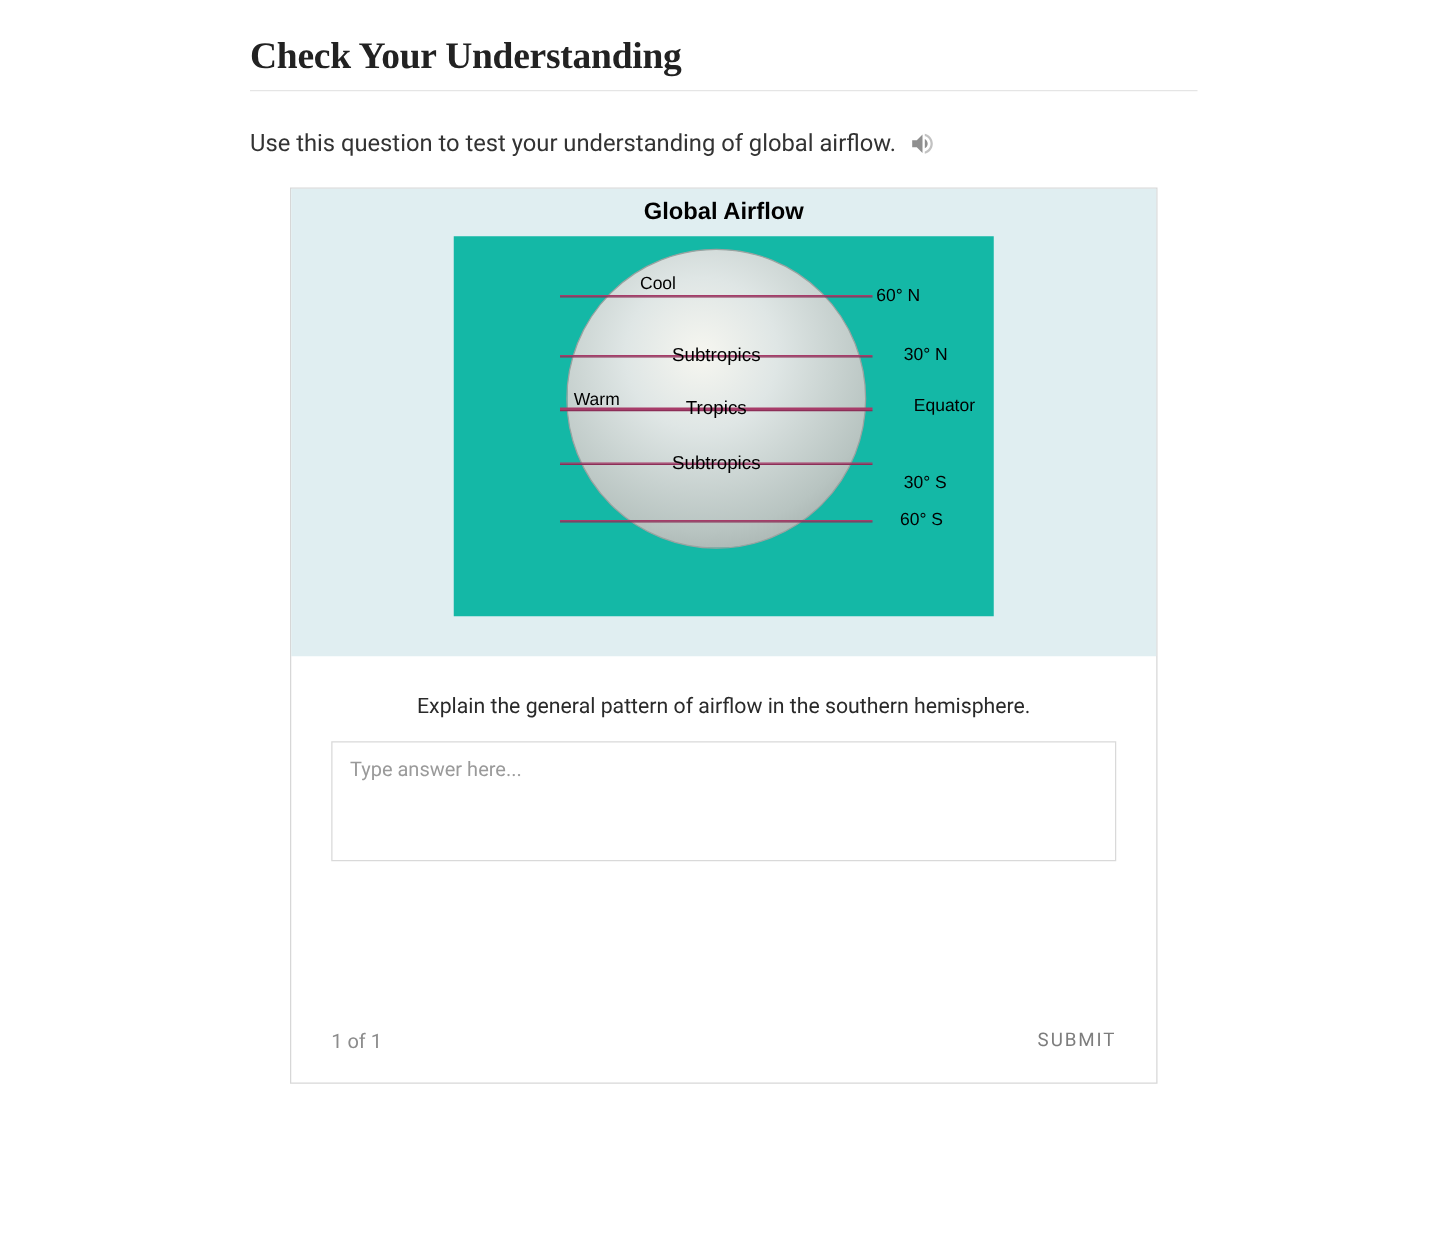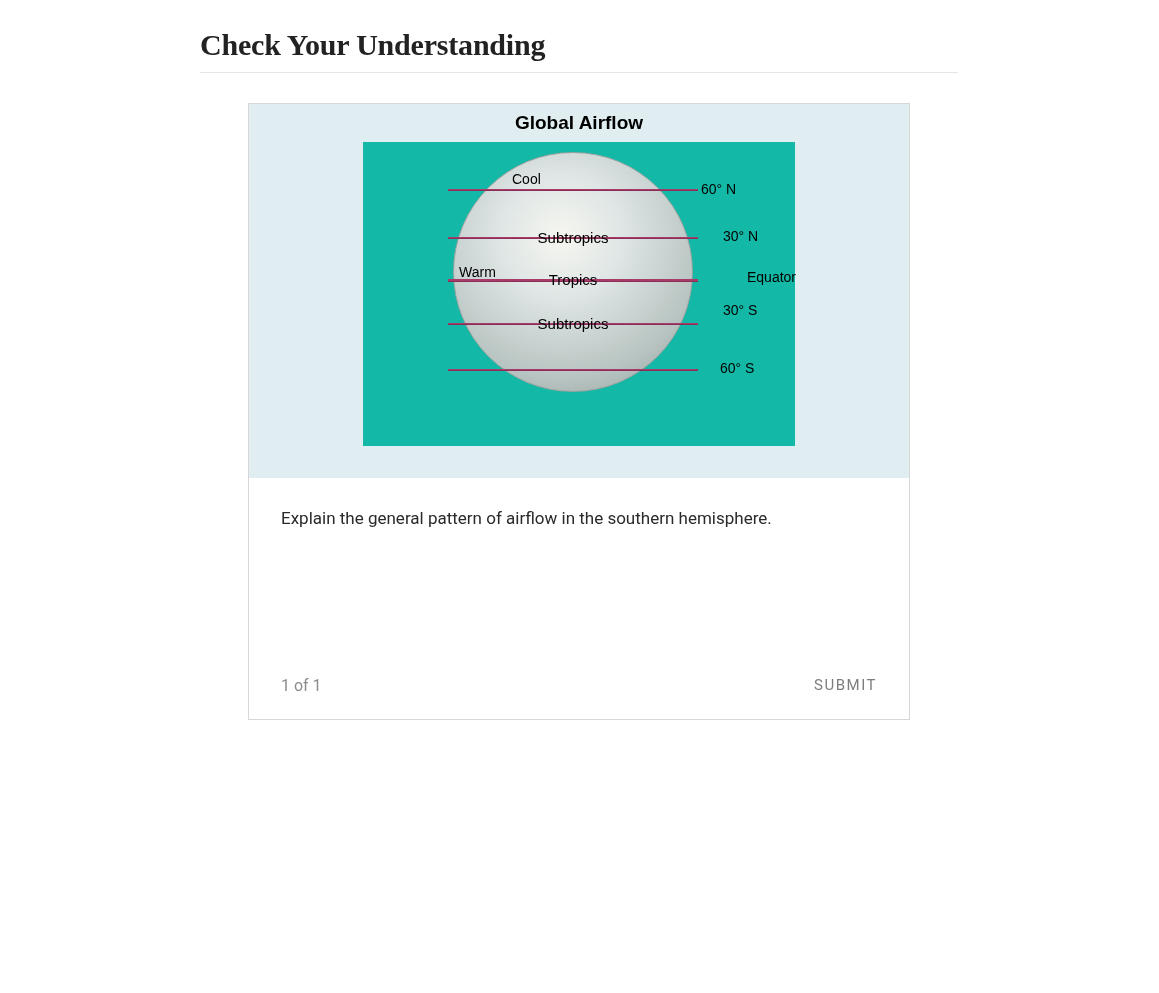--- a/index.html
+++ b/index.html
@@ -33,21 +33,21 @@
     display: flex;
     align-items: center;
   }
   .instructions .spk {
     margin-left: 10px;
     display: inline-flex;
     align-items: center;
     cursor: pointer;
   }
   .card {
-    margin: 0 48px;
+    margin: 0 32px;
     border: 1px solid #d7d7d7;
     background: #fff;
   }
   .figure-wrap {
     background: #e0eef1;
     padding: 8px 0 28px 0;
     text-align: center;
   }
   .figure-title {
     font-family: Arial, Helvetica, sans-serif;
@@ -113,20 +113,21 @@
     color: #000;
   }
 
   .body-area {
     padding: 30px 32px 20px 32px;
   }
   .question {
     font-size: 17px;
     color: #2a2a2a;
     margin-bottom: 18px;
+    text-align: center;
   }
   .answer {
     width: 100%;
     height: 96px;
     border: 1px solid #d9d9d9;
     padding: 12px 14px;
     font-size: 16px;
     font-family: inherit;
     resize: none;
     outline: none;
@@ -152,20 +153,30 @@
     padding: 0;
   }
 </style>
 </head>
 <body>
 
 <div class="page">
   <h1 class="heading">Check Your Understanding</h1>
   <hr class="rule">
 
+  <p class="instructions">
+    <span>Use this question to test your understanding of global airflow.</span>
+    <span class="spk" title="Play audio">
+      <svg width="22" height="22" viewBox="0 0 24 24" fill="#8f8f8f" aria-hidden="true">
+        <path d="M3 9v6h4l5 5V4L7 9H3z"></path>
+        <path d="M16.5 12c0-1.8-1-3.3-2.5-4.1v8.1c1.5-.7 2.5-2.2 2.5-4z"></path>
+        <path d="M14 3.2v2.1c2.9.9 5 3.5 5 6.7s-2.1 5.9-5 6.7v2.1c4-0.9 7-4.5 7-8.8s-3-7.9-7-8.8z" opacity="0.55"></path>
+      </svg>
+    </span>
+  </p>
 
   <div class="card">
     <div class="figure-wrap">
       <div class="figure-title">Global Airflow</div>
       <div class="figure-inner">
         <div class="globe-box">
 
           <div class="globe">
 
             <div class="globe-line" style="top:36px;"></div>
@@ -177,29 +188,30 @@
             <span class="lbl-cool" style="left:58px; top:18px;">Cool</span>
             <span class="lbl-band" style="top:76px;">Subtropics</span>
             <span class="lbl-band" style="top:118px;">Tropics</span>
             <span class="lbl-band" style="top:162px;">Subtropics</span>
           </div>
 
           <span class="lbl-side" style="left:96px; top:116px;">Warm</span>
 
           <span class="lbl-lat" style="left:338px; top:33px;">60° N</span>
           <span class="lbl-lat" style="left:360px; top:80px;">30° N</span>
-          <span class="lbl-lat" style="left:384px; top:121px;">Equator</span>
-          <span class="lbl-lat" style="left:360px; top:154px;">30° S</span>
+          <span class="lbl-lat" style="left:368px; top:121px;">Equator</span>
+          <span class="lbl-lat" style="left:360px; top:182px;">30° S</span>
           <span class="lbl-lat" style="left:357px; top:212px;">60° S</span>
         </div>
       </div>
     </div>
 
     <div class="body-area">
       <div class="question">Explain the general pattern of airflow in the southern hemisphere.</div>
+      <textarea class="answer" placeholder="Type answer here..." style=""></textarea>
     </div>
 
     <div class="footer">
       <span class="pager">1 of 1</span>
       <button class="submit">SUBMIT</button>
     </div>
   </div>
 </div>
 
 </body></html>

